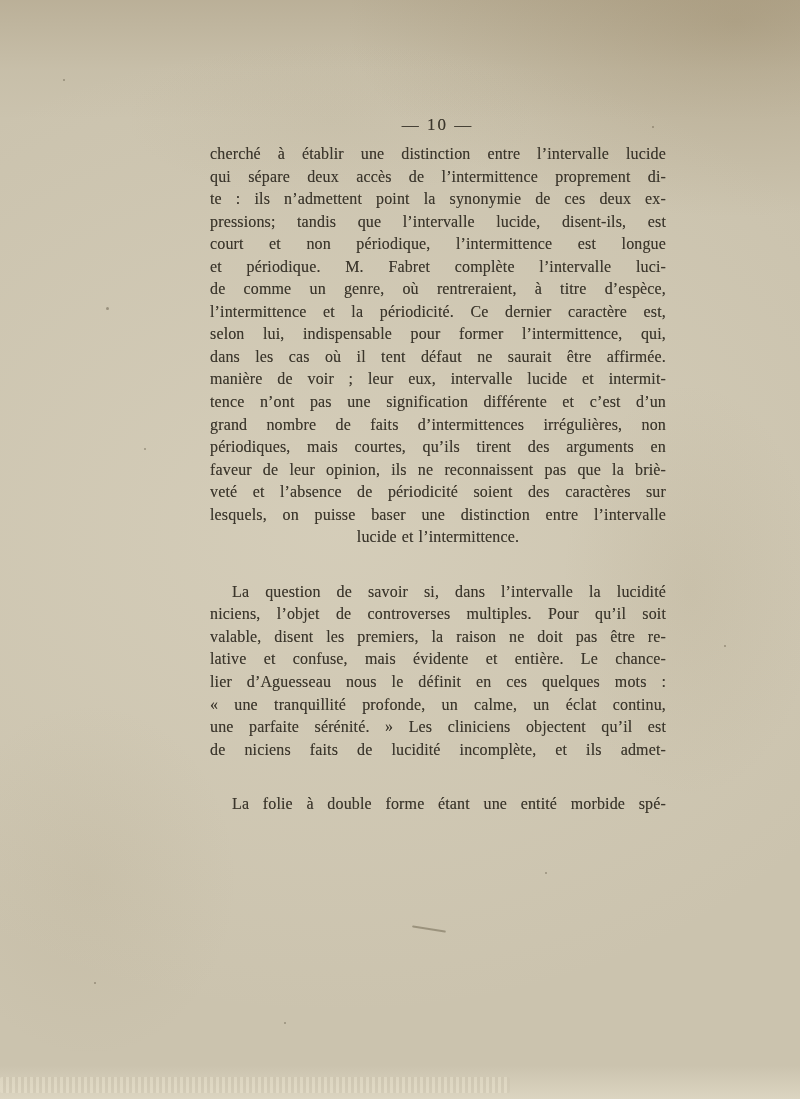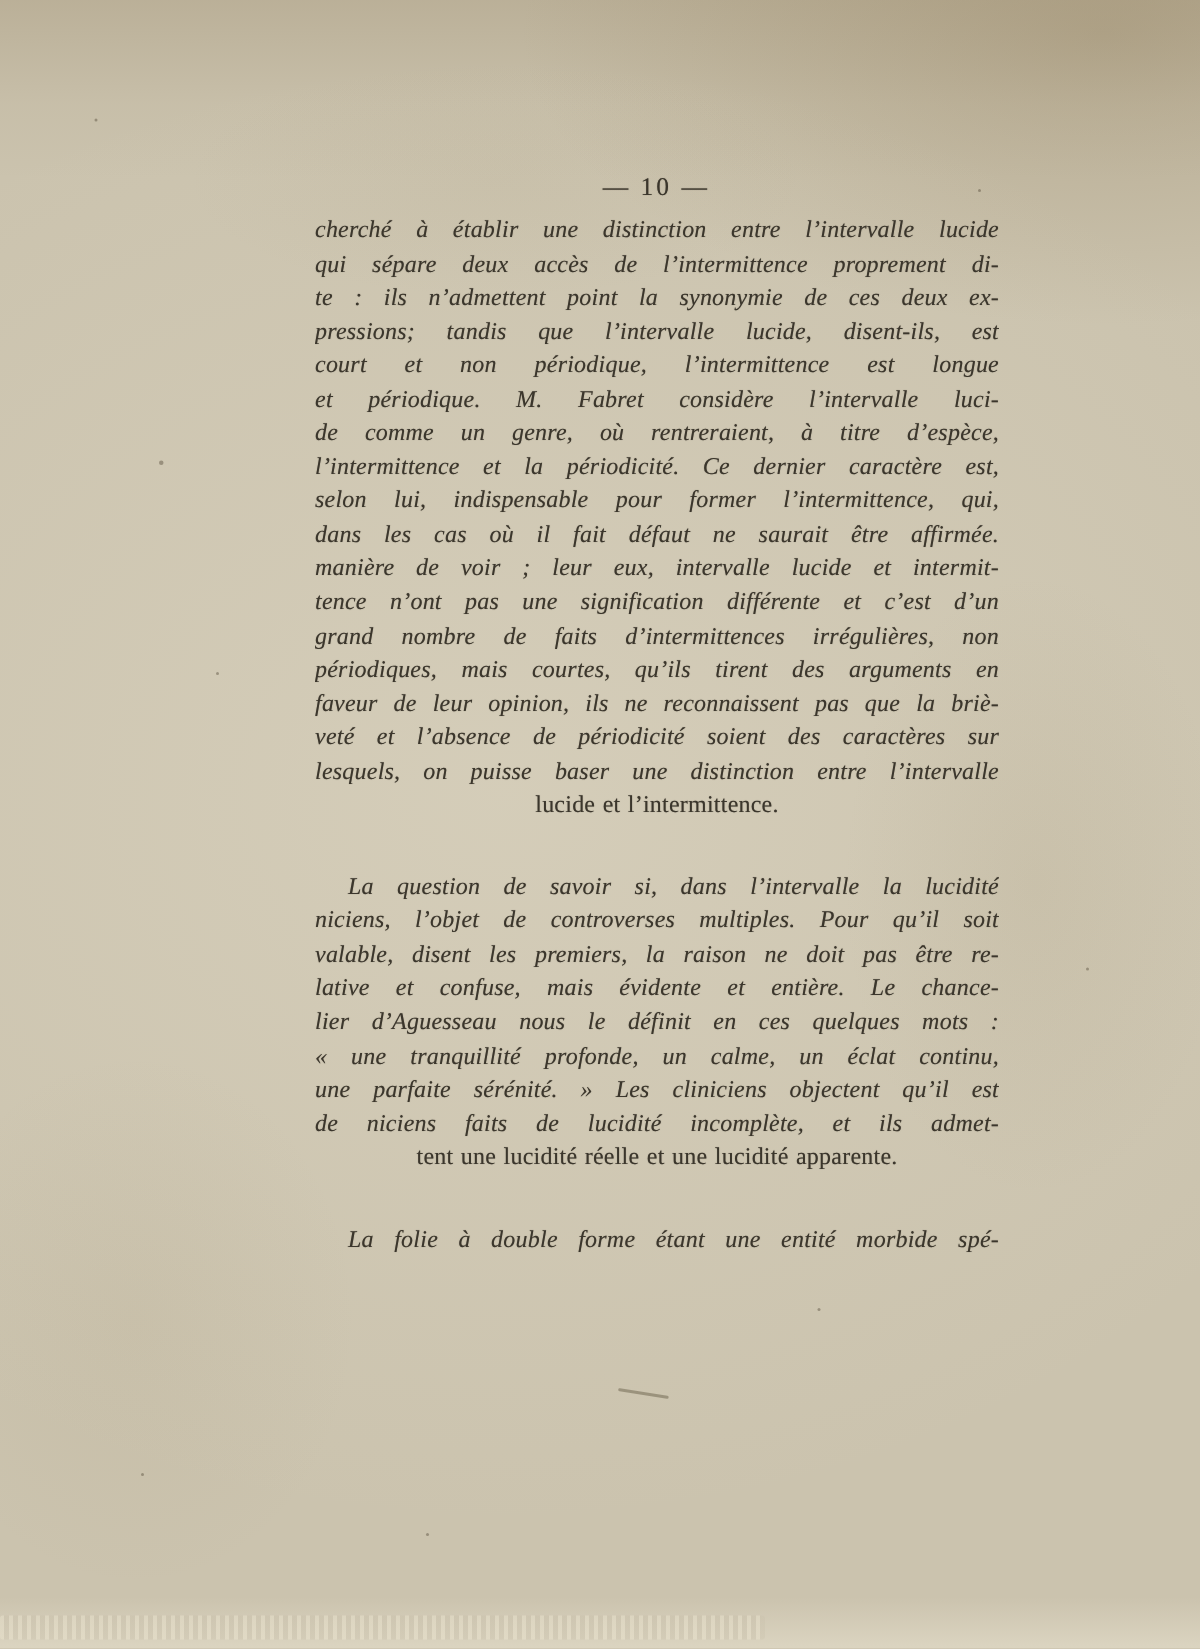--- a/index.html
+++ b/index.html
@@ -58,21 +58,20 @@
     height: 22.55px;
     line-height: 22.55px;
     overflow: hidden;
     white-space: nowrap;
     text-align: center;
   }
   .line.justify {
     white-space: normal;
     text-align: justify;
     text-align-last: justify;
-    font-style: italic;
   }
   .line.indent { text-indent: 22px; margin-top: 32px; }
 
   
   .bottom-edge {
     position: absolute;
     left: 0; bottom: 6px;
     width: 510px; height: 16px;
     background:
       repeating-linear-gradient(90deg,
@@ -109,42 +108,41 @@
   <div class="tone-patch tp3"></div>
 
   <div class="page-number">— 10 —</div>
 
   <div class="text-block">
       <div class="line justify">cherché à établir une distinction entre l’intervalle lucide</div>
       <div class="line justify">qui sépare deux accès de l’intermittence proprement di-</div>
       <div class="line justify">te : ils n’admettent point la synonymie de ces deux ex-</div>
       <div class="line justify">pressions; tandis que l’intervalle lucide, disent-ils, est</div>
       <div class="line justify">court et non périodique, l’intermittence est longue</div>
-      <div class="line justify">et périodique. M. Fabret considère l’intervalle luci-</div>
+      <div class="line justify">et périodique. M. Fabret complète l’intervalle luci-</div>
       <div class="line justify">de comme un genre, où rentreraient, à titre d’espèce,</div>
       <div class="line justify">l’intermittence et la périodicité. Ce dernier caractère est,</div>
       <div class="line justify">selon lui, indispensable pour former l’intermittence, qui,</div>
-      <div class="line justify">dans les cas où il fait défaut ne saurait être affirmée.</div>
+      <div class="line justify">dans les cas où il tent défaut ne saurait être affirmée.</div>
       <div class="line justify">manière de voir ; leur eux, intervalle lucide et intermit-</div>
       <div class="line justify">tence n’ont pas une signification différente et c’est d’un</div>
       <div class="line justify">grand nombre de faits d’intermittences irrégulières, non</div>
       <div class="line justify">périodiques, mais courtes, qu’ils tirent des arguments en</div>
       <div class="line justify">faveur de leur opinion, ils ne reconnaissent pas que la briè-</div>
       <div class="line justify">veté et l’absence de périodicité soient des caractères sur</div>
       <div class="line justify">lesquels, on puisse baser une distinction entre l’intervalle</div>
       <div class="line">lucide et l’intermittence.</div>
       <div class="line indent justify">La question de savoir si, dans l’intervalle la lucidité</div>
       <div class="line justify">niciens, l’objet de controverses multiples. Pour qu’il soit</div>
       <div class="line justify">valable, disent les premiers, la raison ne doit pas être re-</div>
       <div class="line justify">lative et confuse, mais évidente et entière. Le chance-</div>
       <div class="line justify">lier d’Aguesseau nous le définit en ces quelques mots :</div>
       <div class="line justify">« une tranquillité profonde, un calme, un éclat continu,</div>
       <div class="line justify">une parfaite sérénité. » Les cliniciens objectent qu’il est</div>
       <div class="line justify">de niciens faits de lucidité incomplète, et ils admet-</div>
-      <div class="line">tent une lucidité réelle et une lucidité apparente.</div>
       <div class="line indent justify">La folie à double forme étant une entité morbide spé-</div>
     </div>
 
   <div class="bottom-edge"></div>
   <div class="scratch"></div>
   <div class="speck s1"></div>
   <div class="speck s2"></div>
   <div class="speck s3"></div>
   <div class="speck s4"></div>
   <div class="speck s5"></div>

